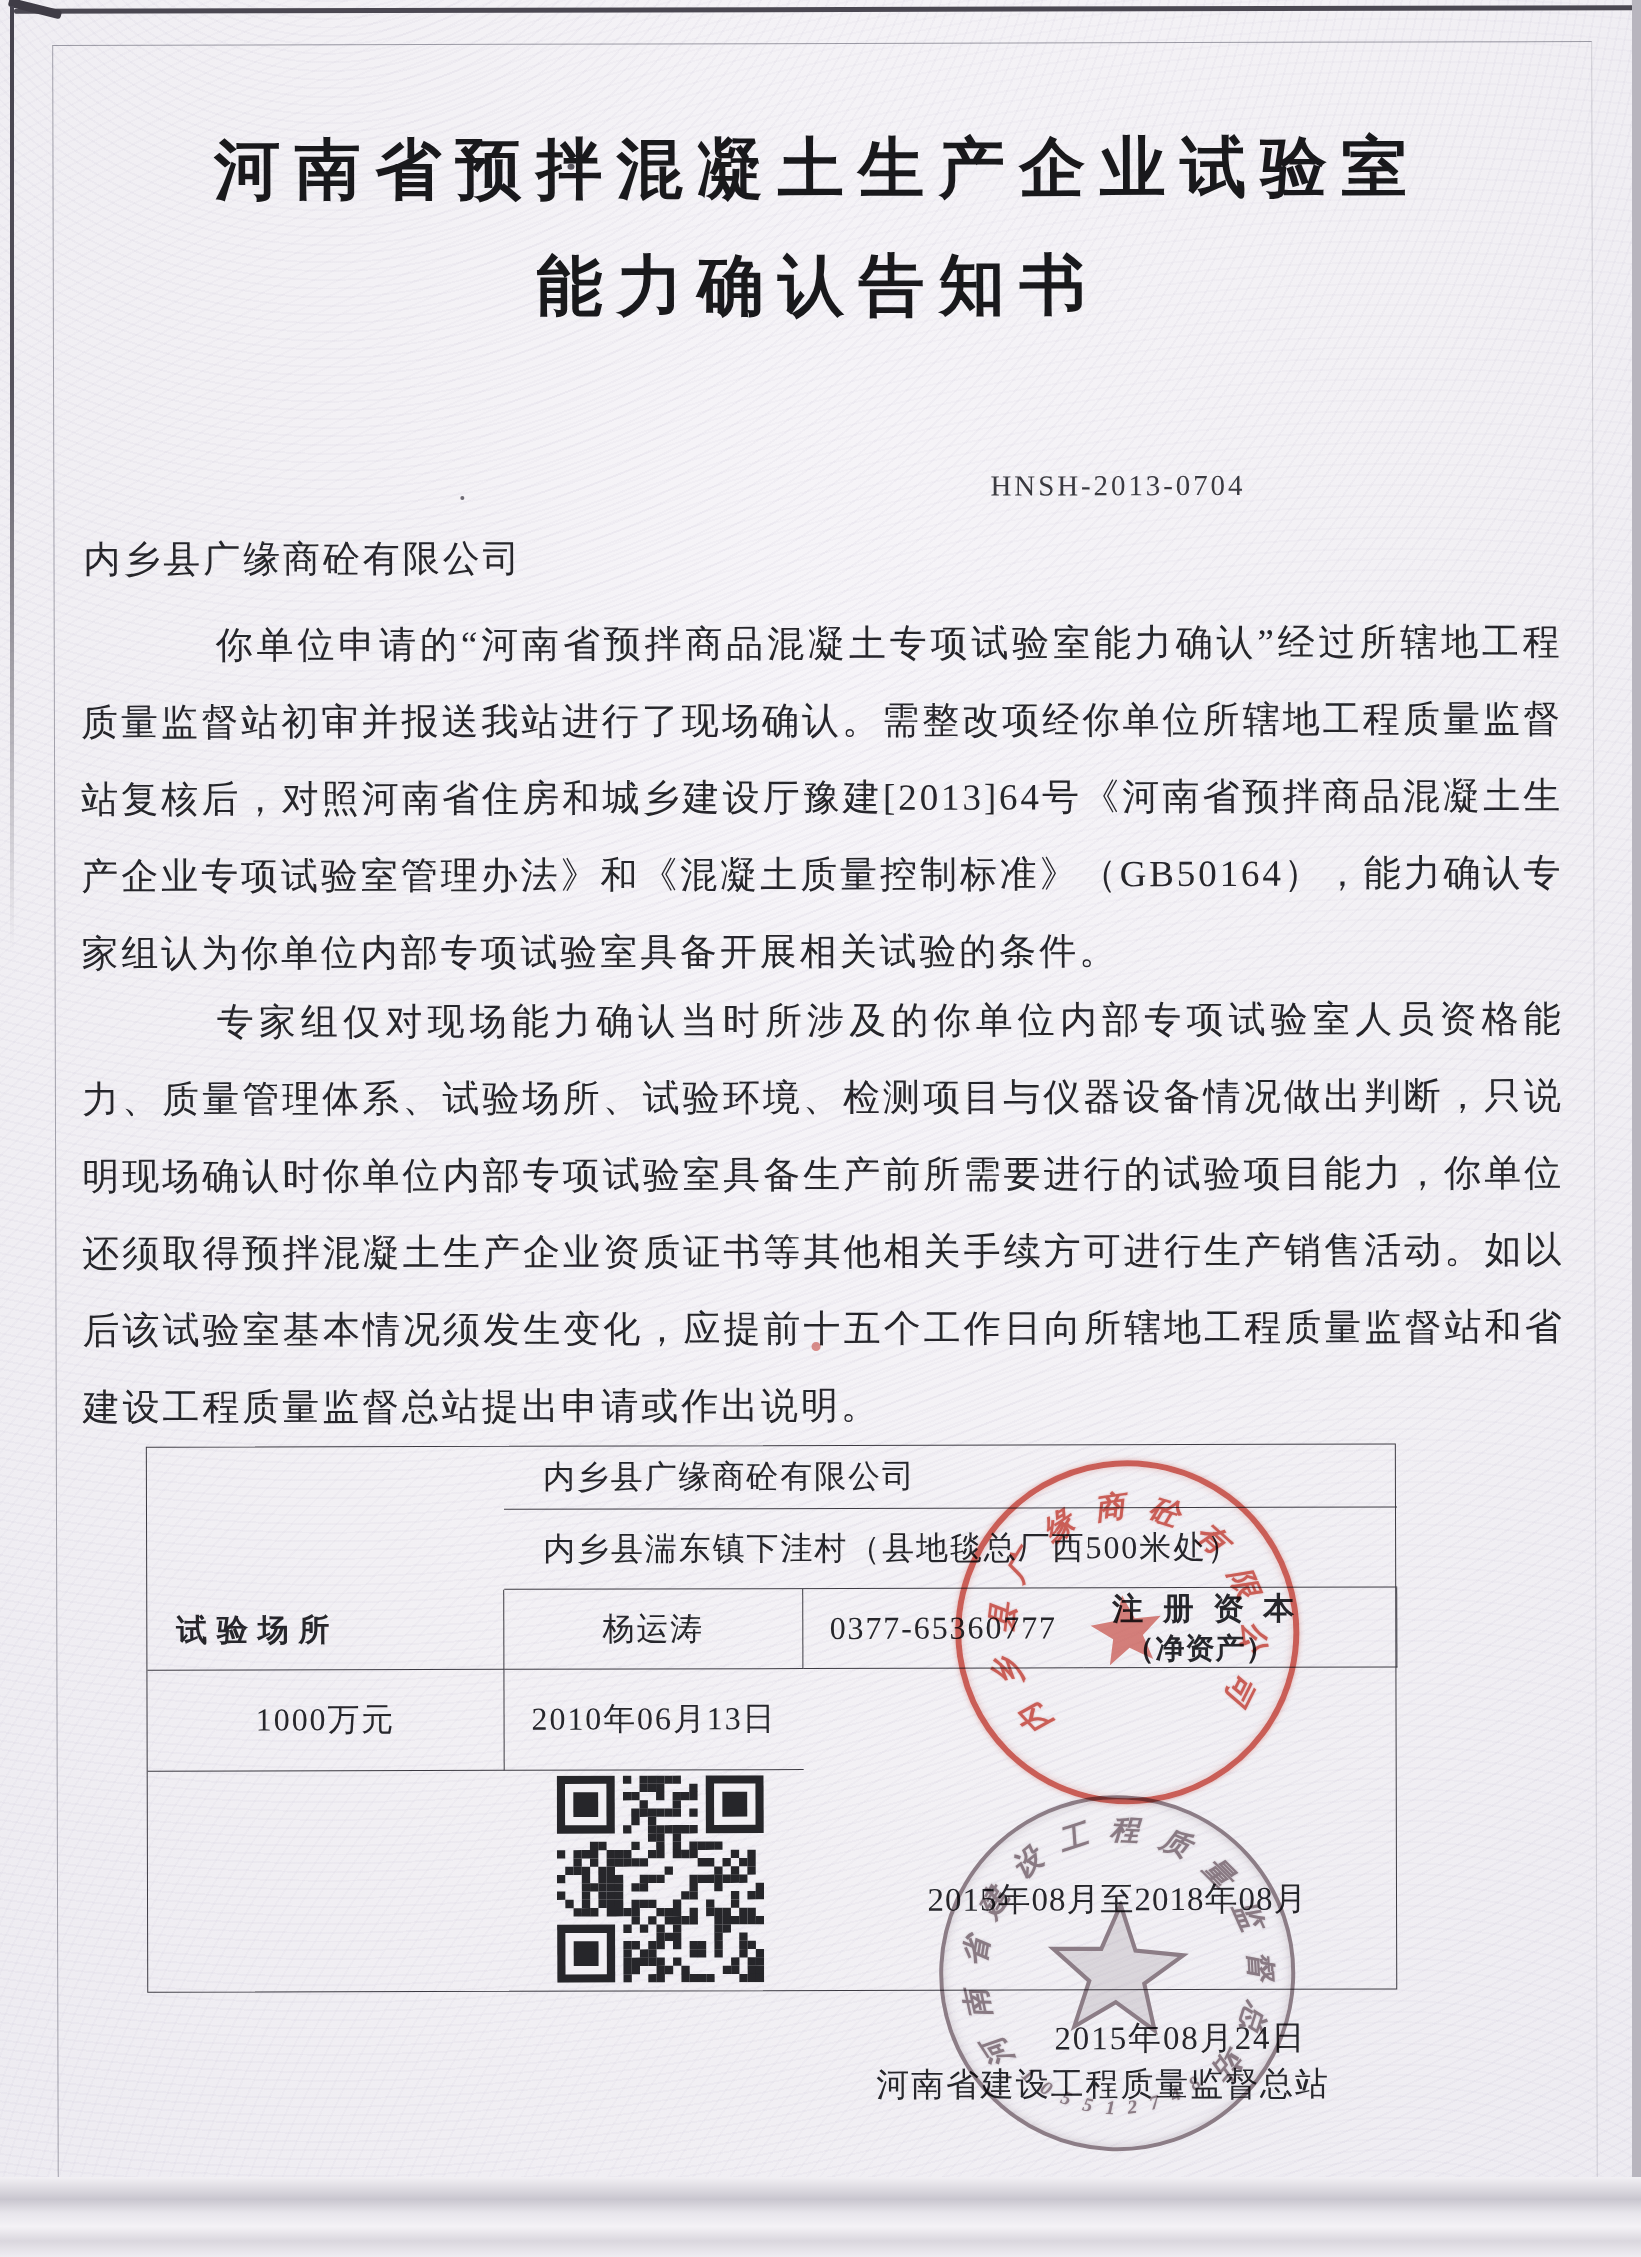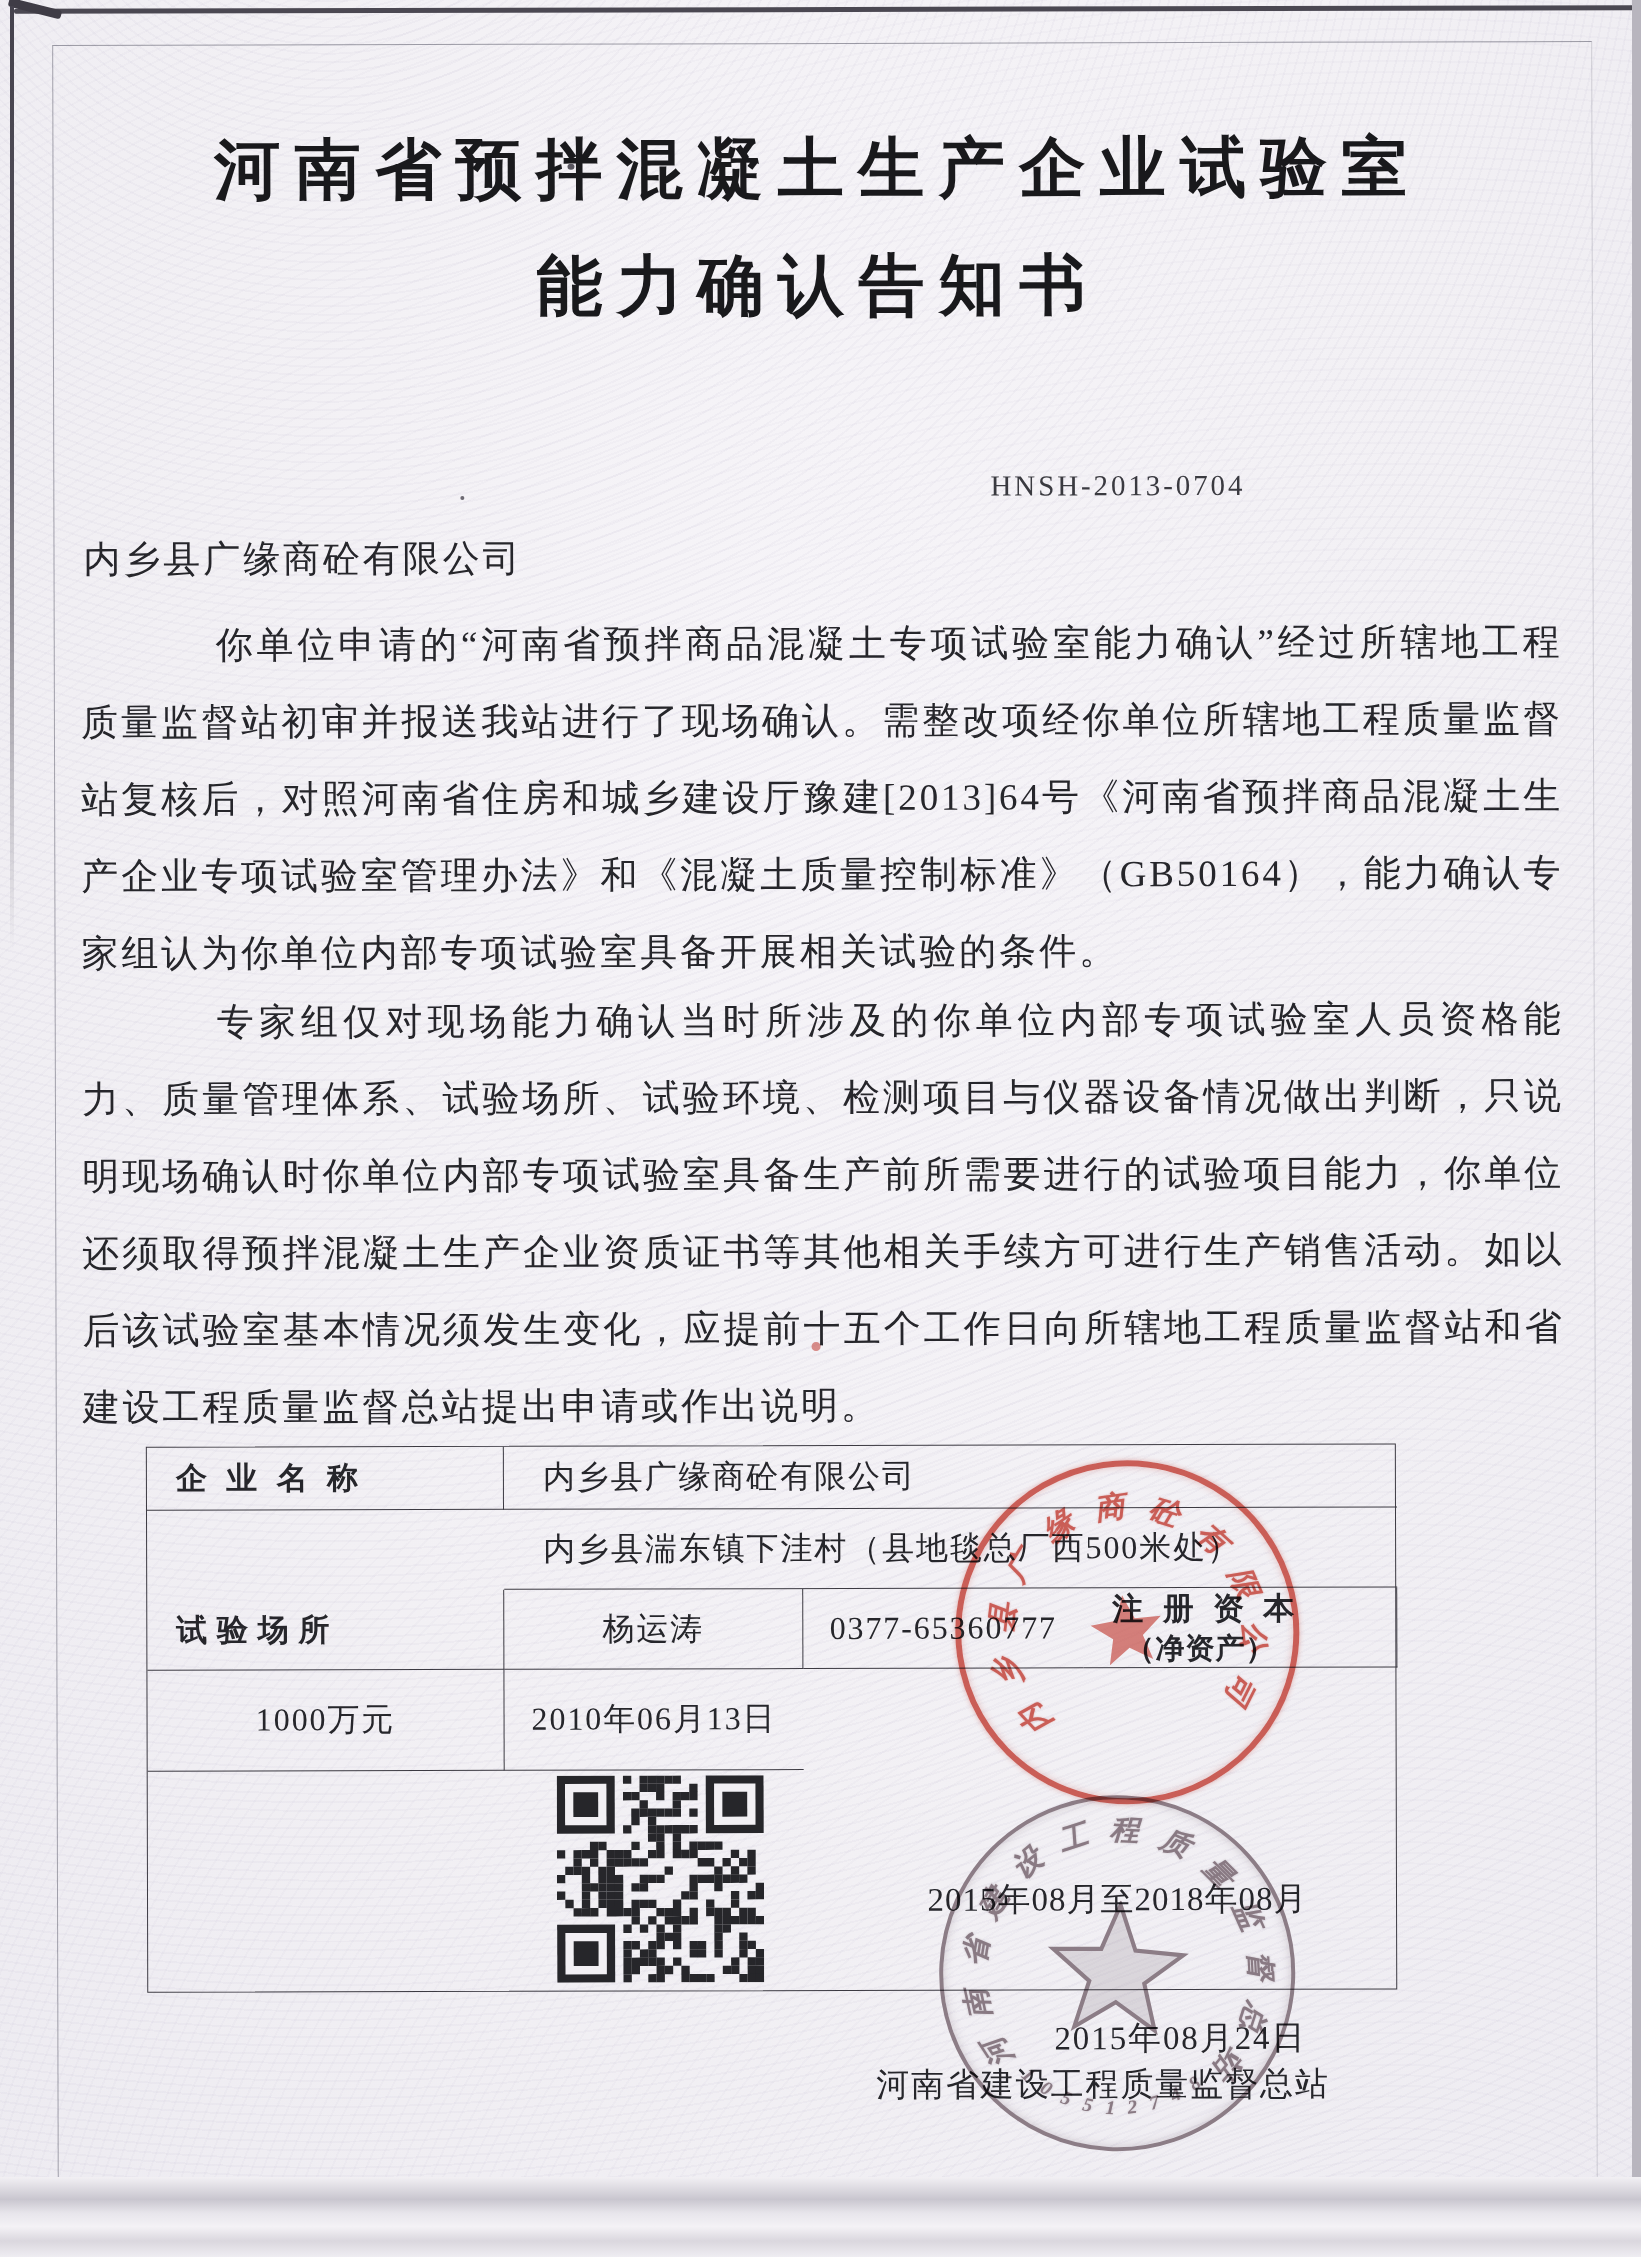--- a/index.html
+++ b/index.html
@@ -99,23 +99,20 @@
     <div class="title title2">能力确认告知书</div>
 
     <div class="docno">HNSH-2013-0704</div>
     <div class="addressee">内乡县广缘商砼有限公司</div>
 
     <div class="para p1">你单位申请的“河南省预拌商品混凝土专项试验室能力确认”经过所辖地工程质量监督站初审并报送我站进行了现场确认。需整改项经你单位所辖地工程质量监督站复核后，对照河南省住房和城乡建设厅豫建[2013]64号《河南省预拌商品混凝土生产企业专项试验室管理办法》和《混凝土质量控制标准》（GB50164），能力确认专家组认为你单位内部专项试验室具备开展相关试验的条件。</div>
     <div class="para p2">专家组仅对现场能力确认当时所涉及的你单位内部专项试验室人员资格能力、质量管理体系、试验场所、试验环境、检测项目与仪器设备情况做出判断，只说明现场确认时你单位内部专项试验室具备生产前所需要进行的试验项目能力，你单位还须取得预拌混凝土生产企业资质证书等其他相关手续方可进行生产销售活动。如以后该试验室基本情况须发生变化，应提前十五个工作日向所辖地工程质量监督站和省建设工程质量监督总站提出申请或作出说明。</div>
 
     <div class="tbl">
 
-      <div class="cell">
-          <span class="lbl">企 业 名 称</span>
-        </div>
       <div class="cell span3 last-col">
           <span class="val">内乡县广缘商砼有限公司</span>
         </div>
 
       <div class="cell span3 last-col">
           <span class="val">内乡县湍东镇下洼村（县地毯总厂西500米处）</span>
         </div>
 
       <div class="cell">
           <span class="lbl tight">试验场所</span>

